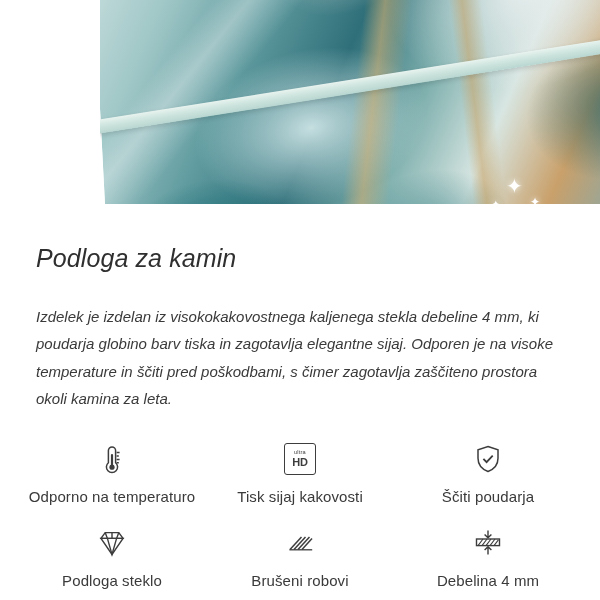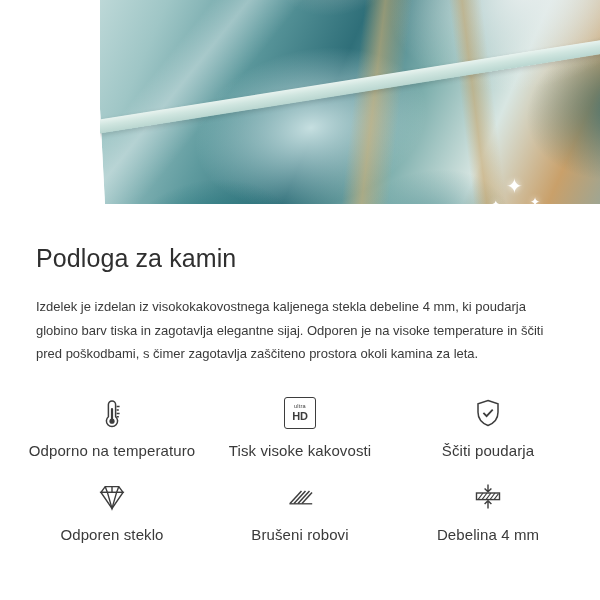--- a/index.html
+++ b/index.html
@@ -92,33 +92,34 @@
     line-height: 1;
     text-shadow: 0 0 6px rgba(255,255,255,0.9);
   }
   .sparkle.s1 { left: 506px; top: 176px; font-size: 20px; }
   .sparkle.s2 { left: 530px; top: 196px; font-size: 12px; }
   .sparkle.s3 { left: 492px; top: 200px; font-size: 9px; }
 
   
   .content {
     padding: 24px 36px 0 36px;
+    font-style: italic;
   }
   h1.title {
     margin: 0;
     font-weight: 400;
     font-size: 25px;
     line-height: 1.32;
     color: #2f2f2f;
     letter-spacing: 0.1px;
   }
   h1.title .line2 { display: block; }
   p.body {
-    margin: 20px 0 0 0;
-    font-size: 13px;
+    margin: 28px 0 0 0;
+    font-size: 15px;
     line-height: 1.82;
     color: #3a3a3a;
     max-width: 530px;
   }
 
   
   .features {
     margin: 26px 0 0 0;
     padding: 0 18px;
     display: grid;
@@ -204,42 +205,42 @@
       <span class="feature-label">Odporno na temperaturo</span>
     </div>
 
     <div class="feature">
       <span class="feature-icon">
         <span class="hd-box">
           <span class="ultra">ultra</span>
           <span class="hd">HD</span>
         </span>
       </span>
-      <span class="feature-label">Tisk visoke kakovosti</span>
+      <span class="feature-label">Tisk sijaj kakovosti</span>
     </div>
 
     <div class="feature">
       <span class="feature-icon">
         <svg width="34" height="36" viewBox="0 0 34 36" fill="none" stroke="#3d3d3d" stroke-width="1.5">
           <path d="M17 5.5l10 3.4v8.3c0 6.3-4.2 11-10 13.3-5.8-2.3-10-7-10-13.3V8.9l10-3.4z"></path>
           <path d="M12.4 17.8l3.2 3.3 6.1-6.4" stroke-width="1.8"></path>
         </svg>
       </span>
       <span class="feature-label">Ščiti poudarja</span>
     </div>
 
     <div class="feature">
       <span class="feature-icon">
         <svg width="36" height="34" viewBox="0 0 36 34" fill="none" stroke="#3d3d3d" stroke-width="1.4">
           <path d="M7 12.4h22L18 28.4 7 12.4z"></path>
           <path d="M11.2 6.6h13.6l4.2 5.8H7l4.2-5.8z"></path>
           <path d="M11.2 6.6l2.2 5.8M24.8 6.6l-2.2 5.8M13.4 12.4L18 28.4l4.6-16M18 6.6v5.8"></path>
         </svg>
       </span>
-      <span class="feature-label">Odporen steklo</span>
+      <span class="feature-label">Podloga steklo</span>
     </div>
 
     <div class="feature">
       <span class="feature-icon">
         <svg width="36" height="30" viewBox="0 0 36 30" fill="none" stroke="#3d3d3d" stroke-width="1.5">
           <path d="M8 21.5L19.5 9"></path>
           <path d="M12 21.5L23.5 9"></path>
           <path d="M16 21.5L27.5 9"></path>
           <path d="M20 21.5L30 10.6"></path>
           <path d="M7.4 21.8h22.8" stroke-width="1.3"></path>

